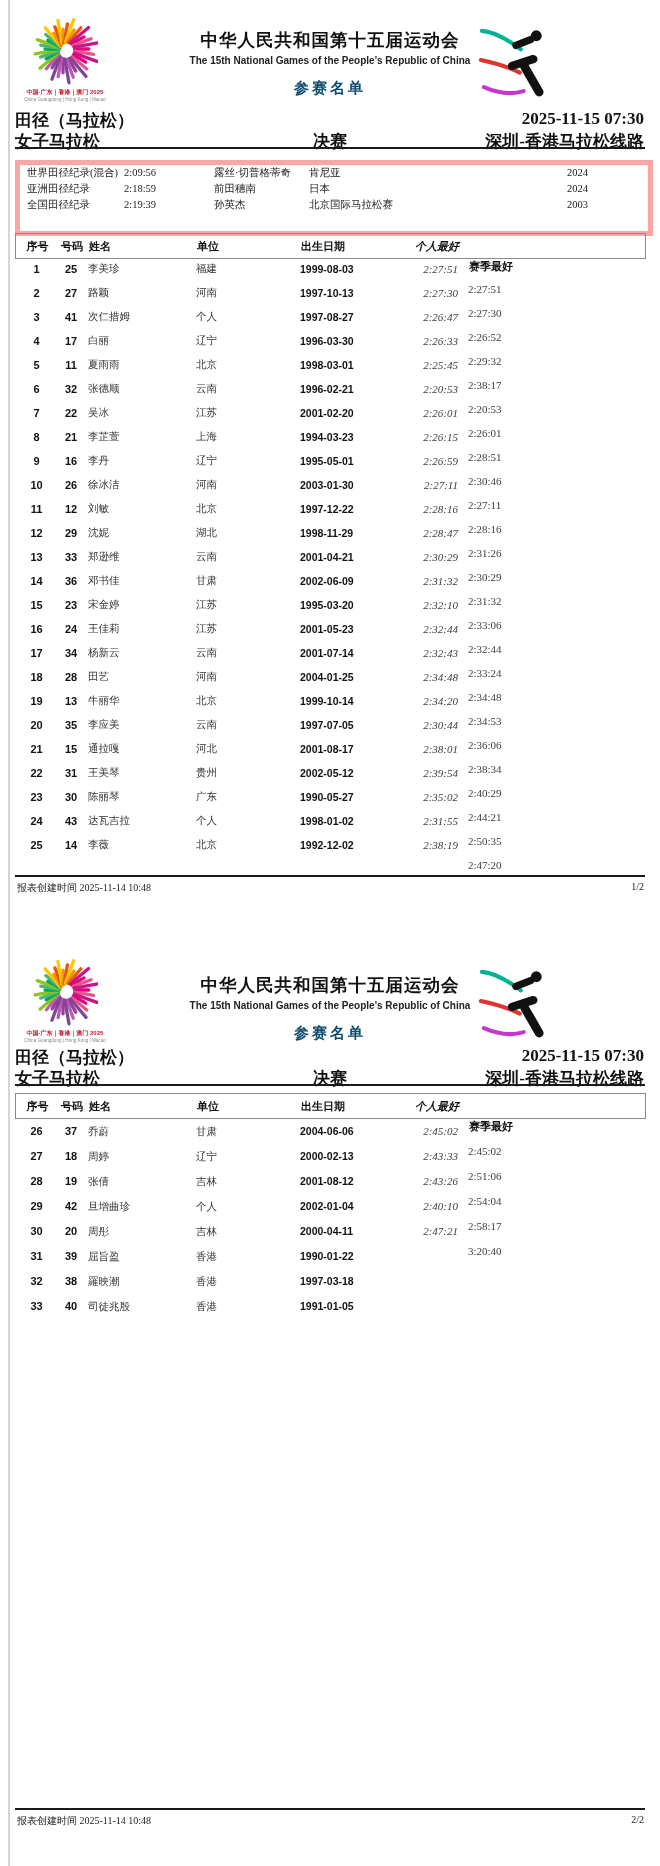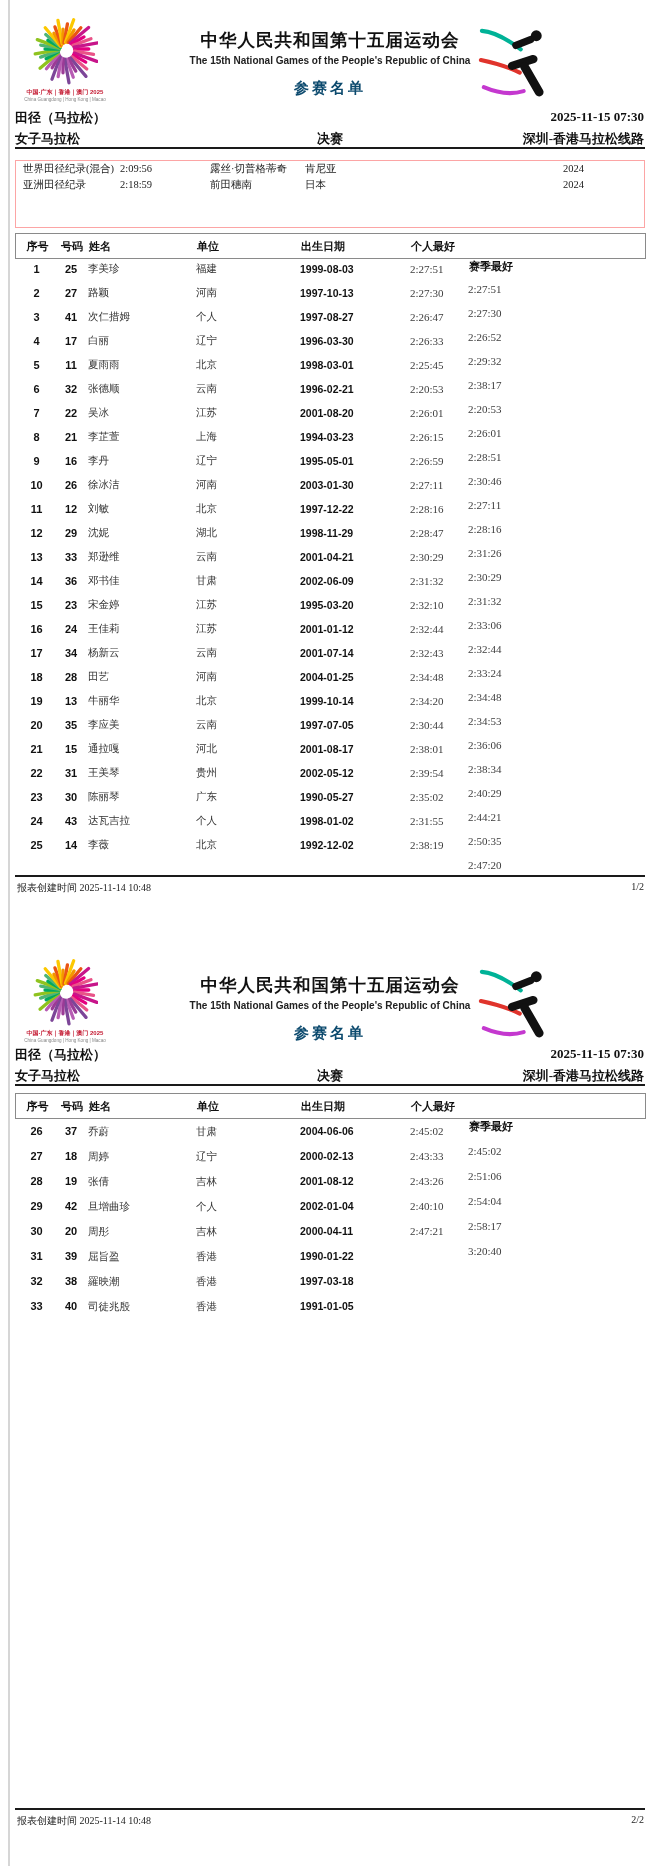--- a/index.html
+++ b/index.html
@@ -18,42 +18,42 @@
   .tagline2{position:absolute;left:22px;top:97px;width:86px;text-align:center;
     font-family:"Liberation Sans",sans-serif;font-size:4.6px;color:#8a8a8a;}
 
   .titleblock{position:absolute;left:105px;right:105px;text-align:center;}
   .t-cn{font-family:"Liberation Sans",sans-serif;font-weight:bold;font-size:17.5px;letter-spacing:1px;color:#111;}
   .t-en{font-family:"Liberation Sans",sans-serif;font-weight:bold;font-size:10px;color:#222;margin-top:3px;}
   .t-doc{font-family:"Liberation Sans",sans-serif;font-weight:bold;font-size:15px;letter-spacing:3px;color:#0c4a6e;margin-top:13px;}
 
   .pictogram{position:absolute;left:478px;top:20px;width:68px;height:82px;}
 
-  .meta{position:absolute;left:15px;width:630px;height:16px;font-weight:bold;font-size:13px;color:#111;}
+  .meta{position:absolute;left:15px;width:630px;height:16px;font-weight:bold;font-size:17px;color:#111;}
   .meta .ml{position:absolute;left:0;}
   .meta .mc{position:absolute;left:0;width:100%;text-align:center;}
   .meta .mr{position:absolute;right:1px;}
   .hrule{position:absolute;left:15px;width:630px;height:2px;background:#1a1a1a;}
 
-  .records{position:absolute;left:15px;top:160px;width:628px;height:66px;border:1px solid #fca5a5;
+  .records{position:absolute;left:15px;top:160px;width:628px;height:66px;border:5px solid #fca5a5;
     font-size:10.5px;color:#222;}
   .rec-row{display:grid;grid-template-columns:97px 90px 95px 250px 1fr;height:16px;line-height:16px;padding:0 7px;}
   .rec-row .ry{padding-left:8px;}
 
   .thead{position:absolute;left:15px;width:629px;height:24px;border:1px solid #8a8a8a;
     font-family:"Liberation Sans",sans-serif;font-weight:bold;font-size:11px;color:#111;}
   .p1 .thead{top:233px;}
   .p2 .thead{top:158px;}
   .tgrid{display:grid;grid-template-columns:43px 26px 106px 105px 115px 52px 182px;height:24px;line-height:24px;}
   .c-no{text-align:center;}
   .c-bib{text-align:center;}
   .c-name{padding-left:4px;}
   .c-unit{padding-left:6px;}
   .c-dob{padding-left:5px;}
-  .c-pb{text-align:left;padding-right:4px;}
+  .c-pb{text-align:right;padding-right:4px;font-style:italic;}
   .c-sb{padding-left:6px;margin-top:20px;}
 
   .tbody{position:absolute;left:15px;width:629px;}
   .p1 .tbody{top:257px;}
   .p2 .tbody{top:184px;}
   .tbody .tgrid{height:24px;line-height:24px;}
   .p2 .tbody .tgrid{height:25px;line-height:25px;}
   .tbody .c-no,.tbody .c-bib{font-family:"Liberation Sans",sans-serif;font-weight:bold;font-size:11px;color:#111;}
   .tbody .c-name,.tbody .c-unit{font-size:10.5px;color:#333;}
   .tbody .c-dob{font-family:"Liberation Sans",sans-serif;font-weight:bold;font-size:10.5px;color:#111;}
@@ -155,20 +155,27 @@
 
 
         <div class="rec-row">
           <span class="rl">亚洲田径纪录</span>
           <span class="rt">2:18:59</span>
           <span class="ra">前田穗南</span>
           <span class="rd">日本</span>
           <span class="ry">2024</span>
         </div>
 
+        <div class="rec-row">
+          <span class="rl">全国田径纪录</span>
+          <span class="rt">2:19:39</span>
+          <span class="ra">孙英杰</span>
+          <span class="rd">北京国际马拉松赛</span>
+          <span class="ry">2003</span>
+        </div>
       </div>
 
     <div class="thead">
       <div class="tgrid">
         <span class="c-no">序号</span>
         <span class="c-bib">号码</span>
         <span class="c-name">姓名</span>
         <span class="c-unit">单位</span>
         <span class="c-dob">出生日期</span>
         <span class="c-pb">个人最好</span>
@@ -236,21 +243,21 @@
           <span class="c-dob">1996-02-21</span>
           <span class="c-pb">2:20:53</span>
           <span class="c-sb">2:20:53</span>
         </div>
 
         <div class="tgrid">
           <span class="c-no">7</span>
           <span class="c-bib">22</span>
           <span class="c-name">吴冰</span>
           <span class="c-unit">江苏</span>
-          <span class="c-dob">2001-08-20</span>
+          <span class="c-dob">2001-02-20</span>
           <span class="c-pb">2:26:01</span>
           <span class="c-sb">2:26:01</span>
         </div>
 
         <div class="tgrid">
           <span class="c-no">8</span>
           <span class="c-bib">21</span>
           <span class="c-name">李芷萱</span>
           <span class="c-unit">上海</span>
           <span class="c-dob">1994-03-23</span>
@@ -326,21 +333,21 @@
           <span class="c-dob">1995-03-20</span>
           <span class="c-pb">2:32:10</span>
           <span class="c-sb">2:33:06</span>
         </div>
 
         <div class="tgrid">
           <span class="c-no">16</span>
           <span class="c-bib">24</span>
           <span class="c-name">王佳莉</span>
           <span class="c-unit">江苏</span>
-          <span class="c-dob">2001-01-12</span>
+          <span class="c-dob">2001-05-23</span>
           <span class="c-pb">2:32:44</span>
           <span class="c-sb">2:32:44</span>
         </div>
 
         <div class="tgrid">
           <span class="c-no">17</span>
           <span class="c-bib">34</span>
           <span class="c-name">杨新云</span>
           <span class="c-unit">云南</span>
           <span class="c-dob">2001-07-14</span>

